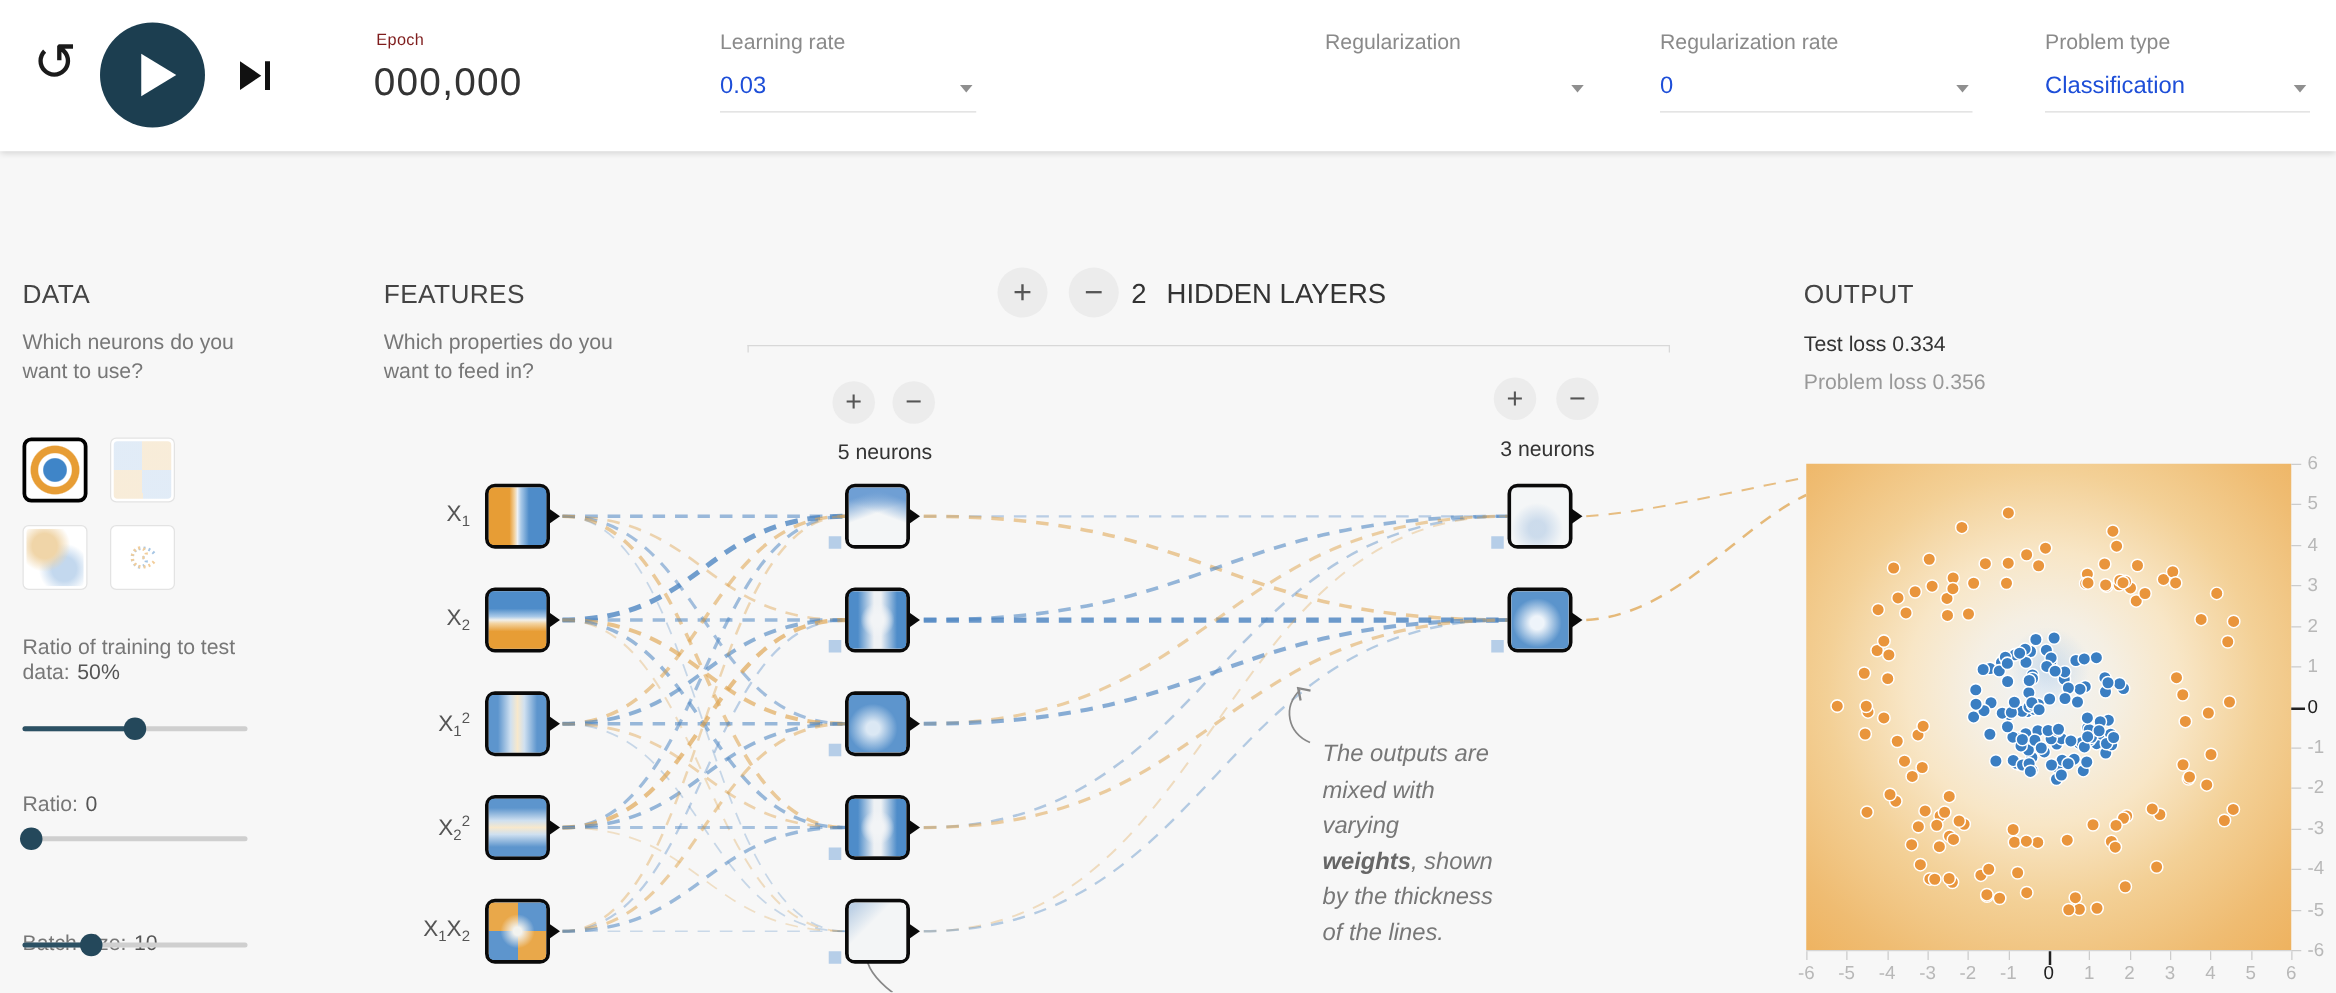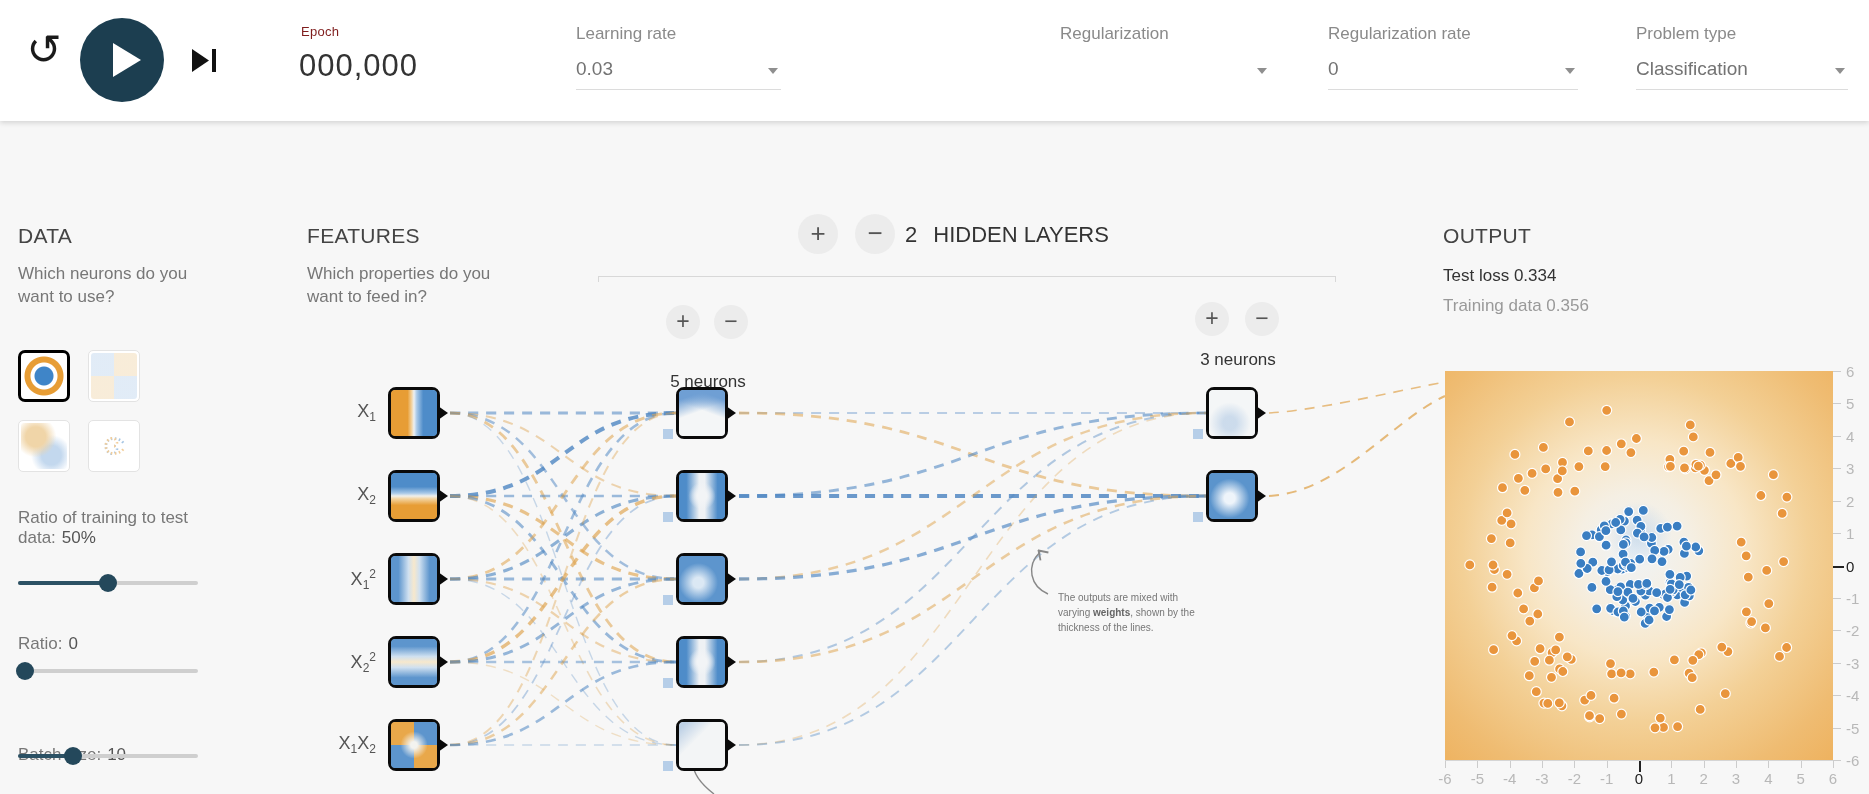--- a/index.html
+++ b/index.html
@@ -12,21 +12,21 @@
              line-height:44px;color:#1a1a1a;text-align:center;cursor:pointer;user-select:none}
   .play-btn{position:absolute;left:80px;top:18px;width:84px;height:84px;border-radius:50%;
             background:#1c3e50;cursor:pointer}
   .play-btn .tri{position:absolute;left:33px;top:25px;width:0;height:0;
             border-left:28px solid #fff;border-top:17px solid transparent;border-bottom:17px solid transparent}
   .step-btn{position:absolute;left:190px;top:47px;width:30px;height:27px;cursor:pointer}
   .epoch-label{position:absolute;left:301px;top:24px;font-size:13px;color:#7f1d1d;letter-spacing:.3px}
   .epoch-value{position:absolute;left:299px;top:48px;font-size:31px;color:#333;letter-spacing:1px}
   .sel{position:absolute;top:0;height:100px}
   .sel .lbl{position:absolute;left:0;top:24px;font-size:17px;color:#8a8a8a;white-space:nowrap}
-  .sel .val{position:absolute;left:0;top:58px;right:0;font-size:19px;color:#737373;
+  .sel .val{position:absolute;left:0;top:58px;right:0;font-size:19px;color:#1d4ed8;
             border-bottom:1.5px solid #dcdcdc;padding-bottom:9px;cursor:pointer}
   .sel .caret{position:absolute;right:3px;top:68px;width:0;height:0;border-top:6px solid #8f8f8f;
             border-left:5px solid transparent;border-right:5px solid transparent}
   
   .h1{position:absolute;font-size:21px;color:#444;letter-spacing:.3px}
   .sub{position:absolute;font-size:17px;color:#777;line-height:1.38}
   
   .thumb{position:absolute;width:52px;height:52px;box-sizing:border-box;border-radius:5px;
          background:#fff;cursor:pointer}
   .thumb.selected{border:3px solid #000;border-radius:7px}
@@ -74,21 +74,21 @@
              cursor:pointer;user-select:none;z-index:3}
   .rb-big{width:40px;height:40px;line-height:38px;font-size:26px}
   .rb-sm{width:34px;height:34px;line-height:32px;font-size:23px}
   .layers-title{position:absolute;left:905px;top:222px;font-size:22px;color:#333;z-index:3}
   .layers-title .cnt{margin-right:16px}
   .neurons-label{position:absolute;width:140px;text-align:center;font-size:17px;color:#333;z-index:3}
   .bracket{position:absolute;left:598px;top:276px;width:738px;height:6px;border-top:1px solid #d8d8d8;z-index:1}
   .bracket:before,.bracket:after{content:"";position:absolute;top:-1px;width:1px;height:6px;background:#d8d8d8}
   .bracket:before{left:0}.bracket:after{right:0}
   
-  .annot{position:absolute;left:1058px;top:590px;width:138px;font-size:10px;
+  .annot{position:absolute;left:1058px;top:590px;width:138px;font-size:19px;font-style:italic;
          color:#777;line-height:1.5;z-index:3}
   .annot b{color:#666}
   
   .loss{position:absolute;font-size:17px;z-index:3}
   .loss.test{color:#333}.loss.train{color:#999}
   .chart{position:absolute;left:1445px;top:371px;width:388px;height:389px;z-index:2;
      background:
       radial-gradient(circle at 50% 42%, rgba(168,198,228,.5) 0, rgba(168,198,228,0) 11%),
       radial-gradient(circle at 49% 46%, #eff3f6 0%, #f5efe3 20%, #f8e6c6 38%, #f3d096 60%, #efbc72 84%, #eeb25f 100%)}
   .chart svg{position:absolute;left:0;top:0}
@@ -268,21 +268,21 @@
 
 <div class="round-btn rb-big" style="left:798px;top:214px">+</div>
 <div class="round-btn rb-big" style="left:855px;top:214px">−</div>
 <div class="layers-title">
   <span class="cnt">2</span><span>HIDDEN LAYERS</span>
 </div>
 <div class="bracket"></div>
 
 <div class="round-btn rb-sm" style="left:666px;top:305px">+</div>
 <div class="round-btn rb-sm" style="left:714px;top:305px">−</div>
-<div class="neurons-label" style="left:638px;top:372px">5 neurons</div>
+<div class="neurons-label" style="left:638px;top:352px">5 neurons</div>
 
 <div class="node" style="left:676px;top:387px">
     <div class="heat pat-n1"></div>
     <i class="nub"></i>
     <i class="bias"></i>
   </div>
 <div class="node" style="left:676px;top:470px">
     <div class="heat pat-n2"></div>
     <i class="nub"></i>
     <i class="bias"></i>
@@ -321,21 +321,21 @@
 <div class="annot">
   <span>The outputs are mixed with varying </span><b>weights</b><span>, shown by the thickness of the lines.</span>
 </div>
 
 <div class="h1" style="left:1443px;top:224px">OUTPUT</div>
 <div class="loss test" style="left:1443px;top:266px">
   <span>Test loss</span>
   <span>0.334</span>
 </div>
 <div class="loss train" style="left:1443px;top:296px">
-  <span>Training data</span>
+  <span>Problem loss</span>
   <span>0.356</span>
 </div>
 
 <div class="chart">
   <svg id="points" width="388" height="389">
       <circle cx="232.3" cy="223.9" r="5" fill="#3a7ec2" stroke="#fff" stroke-width="1.2"></circle>
       <circle cx="198.3" cy="139.4" r="5" fill="#3a7ec2" stroke="#fff" stroke-width="1.2"></circle>
       <circle cx="175.6" cy="215.9" r="5" fill="#3a7ec2" stroke="#fff" stroke-width="1.2"></circle>
       <circle cx="195.6" cy="159.0" r="5" fill="#3a7ec2" stroke="#fff" stroke-width="1.2"></circle>
       <circle cx="146.9" cy="216.4" r="5" fill="#3a7ec2" stroke="#fff" stroke-width="1.2"></circle>

